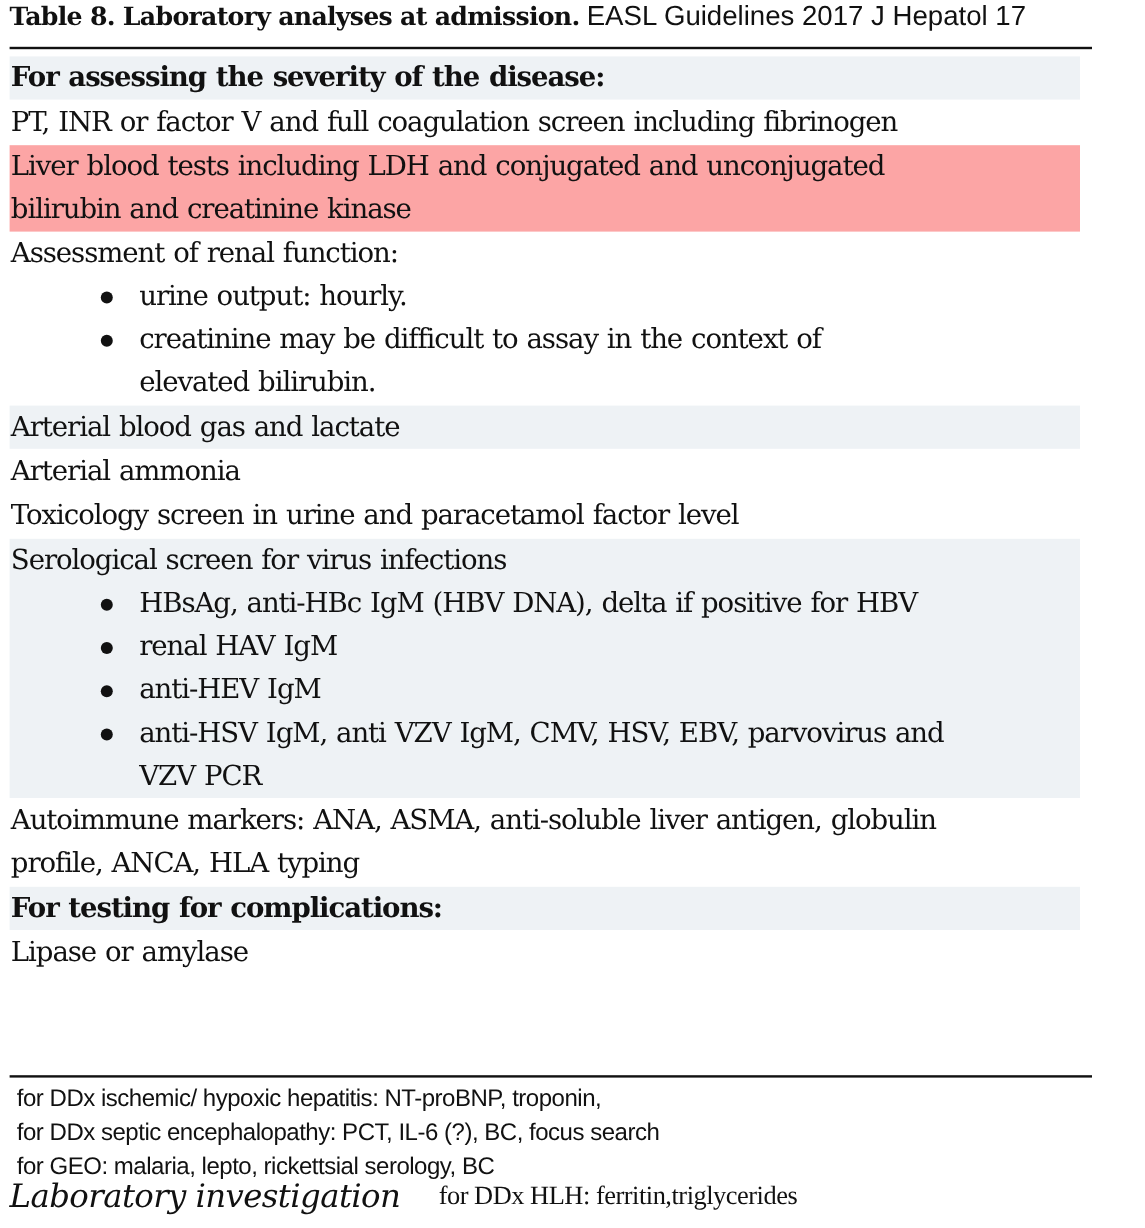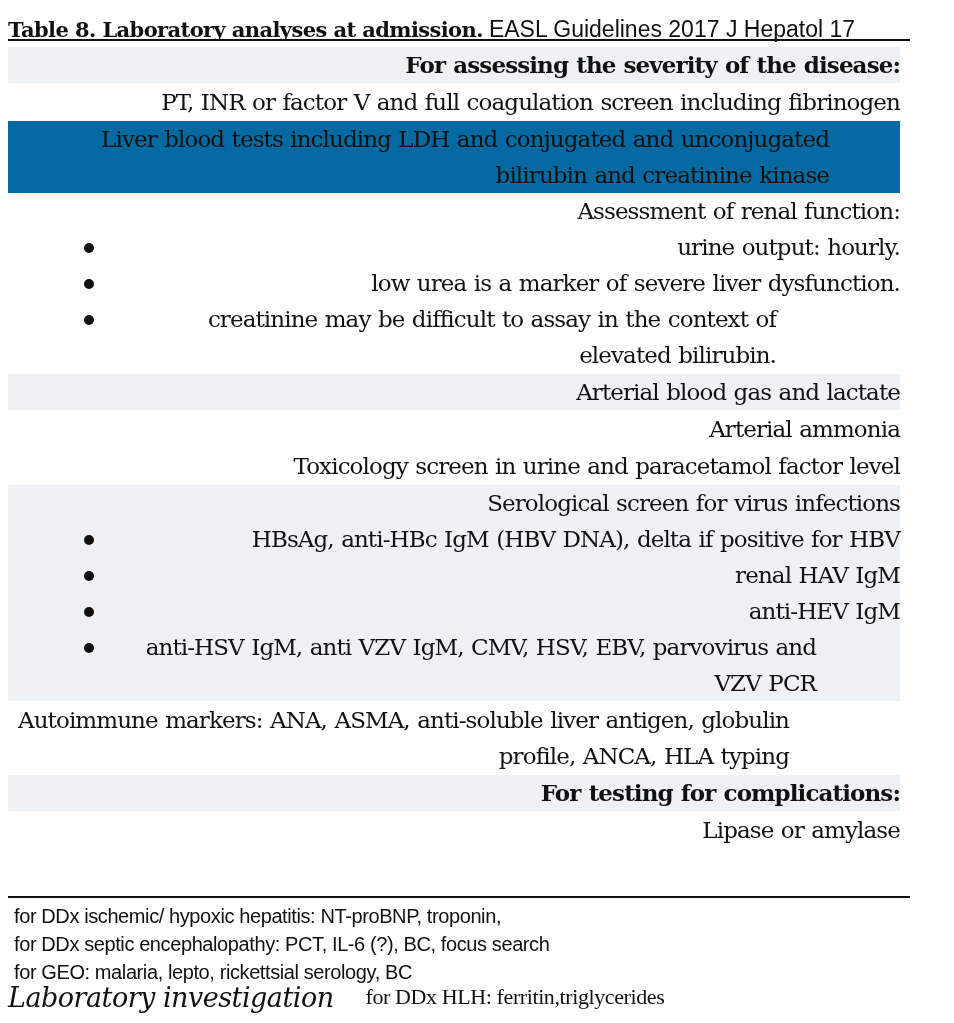--- a/index.html
+++ b/index.html
@@ -1,22 +1,22 @@
 <!DOCTYPE html>
 <html><head>
   <meta charset="utf-8">
   <style>
     html, body { margin: 0; padding: 0; background: #ffffff; }
     body { width: 954px; height: 1023px; position: relative; overflow: hidden; color: #111; }
-    .title-line { position: absolute; left: 8px; top: 16px; height: 32px; white-space: nowrap; }
+    .title-line { position: absolute; left: 8px; top: 0; height: 32px; white-space: nowrap; }
     .title-bold { font-family: "DejaVu Serif", serif; font-weight: bold; font-size: 21px; letter-spacing: -0.6px; }
     .title-source { font-family: "Liberation Sans", sans-serif; font-size: 23px; margin-left: 6px; }
     .rule { position: absolute; left: 8px; width: 902px; height: 2px; background: #111; }
     .table { position: absolute; left: 8px; top: 47px; width: 892px; }
-    .row { font-family: "DejaVu Serif", serif; font-size: 23px; line-height: 36px; padding: 0 0 0 1px; letter-spacing: -0.9px; word-spacing: 1px; text-align: right; }
+    .row { font-family: "DejaVu Serif", serif; font-size: 23px; line-height: 36px; padding: 0 0 0 1px; letter-spacing: -0.9px; word-spacing: 1px; }
     .row.shaded { background: #eef2f5; }
     .row.section { font-weight: bold; }
     .row + .row { margin-top: 1px; }
     ul.bullets { list-style: none; margin: 0; padding: 0 0 0 72px; }
     ul.bullets li { position: relative; padding-left: 35px; }
     ul.bullets li::before { content: ""; position: absolute; left: 3px; top: 14px; width: 10px; height: 10px; border-radius: 50%; background: #111; }
     .notes { position: absolute; left: 14px; top: 902px; font-family: "Liberation Sans", sans-serif; font-size: 20px; line-height: 28px; letter-spacing: -0.4px; }
     .notes div { white-space: nowrap; }
     .footer-line { position: absolute; left: 8px; top: 982px; white-space: nowrap; }
     .footer-caption { font-family: "DejaVu Serif", serif; font-style: italic; font-size: 27px; letter-spacing: -0.5px; }
@@ -27,28 +27,27 @@
 
 <div class="title-line">
   <span class="title-bold">Table 8. Laboratory analyses at admission.</span><span class="title-source">EASL Guidelines 2017 J Hepatol 17</span>
 </div>
 
 <div class="rule" style="top:39px;"></div>
 
 <div class="table">
   <div class="row section shaded"><span>For assessing the severity of the disease:</span></div>
   <div class="row"><span>PT, INR or factor V and full coagulation screen including fibrinogen</span></div>
-  <div style="background: #0369a1; margin-top: 1px;">
+  <div style="background: #fca5a5; margin-top: 1px;">
       <div class="row shaded" style="width: 820px; background: none; margin-top: 0px;"><span>Liver blood tests including LDH and conjugated and unconjugated bilirubin and creatinine kinase</span></div>
     </div>
   <div class="row">
     <span>Assessment of renal function:</span>
     <ul class="bullets">
       <li>urine output: hourly.</li>
-      <li>low urea is a marker of severe liver dysfunction.</li>
       <li style="width:660px;">creatinine may be difficult to assay in the context of elevated bilirubin.</li>
     </ul>
   </div>
   <div class="row shaded"><span>Arterial blood gas and lactate</span></div>
   <div class="row"><span>Arterial ammonia</span></div>
   <div class="row"><span>Toxicology screen in urine and paracetamol factor level</span></div>
   <div class="row shaded">
     <span>Serological screen for virus infections</span>
     <ul class="bullets">
       <li>HBsAg, anti-HBc IgM (HBV DNA), delta if positive for HBV</li>

